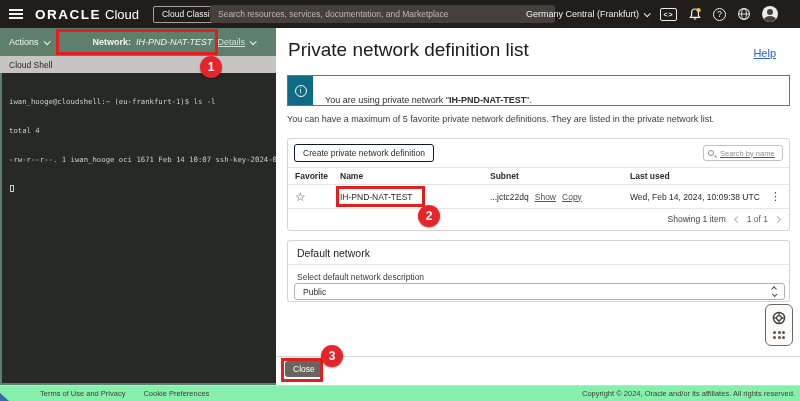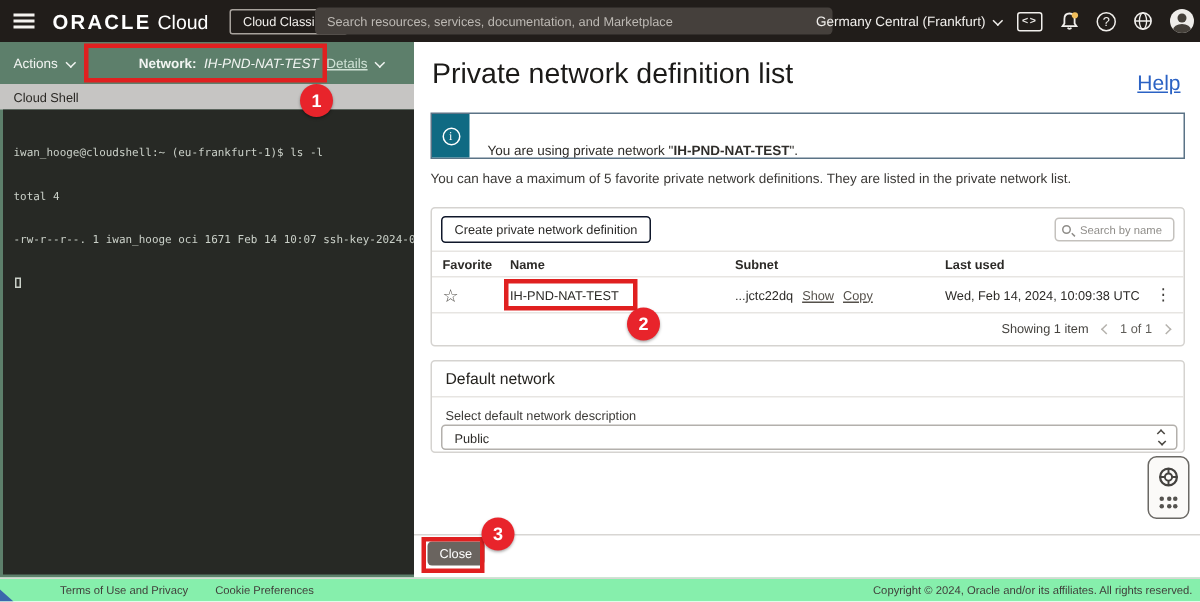--- a/index.html
+++ b/index.html
@@ -15,21 +15,21 @@
   .hamburger span { display:block; height:1.6px; background:#f5f3f0; }
   .logo { margin-left:12px; color:#fff; font-size:13px; display:flex; align-items:baseline; gap:4px; }
   .logo b { font-weight:700; letter-spacing:1.5px; font-size:13.5px; }
   .classic-btn { margin-left:14px; height:17px; border:1px solid #a7a29c; border-radius:2px;
                  color:#f1efec; font-size:8.5px; display:flex; align-items:center; gap:4px;
                  padding:0 8px; background:transparent; }
   .tb-search { position:absolute; left:210px; top:5px; width:345px; height:18px;
                background:#45403c; border:none; border-radius:3px; color:#d8d5d1;
                font-size:8.5px; padding:0 8px; font-family:"Liberation Sans", sans-serif; }
   .tb-search::placeholder { color:#bdb9b4; }
-  .tb-right { position:absolute; right:4px; top:0; height:28px; display:flex;
+  .tb-right { position:absolute; right:22px; top:0; height:28px; display:flex;
               align-items:center; gap:11px; color:#f1efec; }
   .region { font-size:9px; display:flex; align-items:center; gap:5px; }
   .chev { width:5px; height:5px; border-right:1.4px solid currentColor;
           border-bottom:1.4px solid currentColor; display:inline-block;
           transform:rotate(45deg) translateY(-1px); }
   .chev.right { transform:rotate(-45deg); }
   .chev.left  { transform:rotate(135deg); }
   .chev.up    { transform:rotate(-135deg); }
   .ico-dev { width:17px; height:13px; border:1.4px solid #f1efec; border-radius:2px;
              font-size:7px; display:flex; align-items:center; justify-content:center;
@@ -56,40 +56,40 @@
                   display:flex; align-items:center; padding:0 9px; }
   .terminal { position:absolute; left:2px; top:45px; right:0; bottom:2px; background:#272925;
               color:#cbd1c9; font-family:"DejaVu Sans Mono", monospace; font-size:7.3px;
               line-height:9.6px; padding:5px 0 0 7px; white-space:pre; }
   .cursor { display:inline-block; width:4px; height:7px; border:1px solid #cbd1c9;
             vertical-align:-1px; margin-left:1px; }
 
   
   .main { position:absolute; left:276px; top:28px; width:524px; height:357px; background:#fff; }
   .page-title { position:absolute; left:12px; top:11px; font-size:19px; color:#1b1a18; font-weight:400; }
-  .help-link { position:absolute; right:13px; top:19px; font-size:14px; color:#2b62c4; text-decoration:underline; }
+  .help-link { position:absolute; right:24px; top:19px; font-size:11px; color:#2b62c4; text-decoration:underline; }
 
   .banner { position:absolute; left:11px; top:47px; width:503px; height:31px;
             border:1px solid #5b7386; background:#fff; display:flex; align-items:stretch; }
   .banner-ico { width:25px; background:#0f6a83; display:flex; align-items:center; justify-content:center; }
   .info-circle { width:12px; height:12px; border:1.2px solid #fff; border-radius:50%;
                  color:#fff; font-size:8px; display:flex; align-items:center; justify-content:center;
                  font-family:"Liberation Serif", serif; }
   .banner-text { display:flex; align-items:flex-end; padding-left:12px; font-size:9px; color:#2f2d2a; }
   .note { position:absolute; left:11px; top:86px; font-size:9px; color:#3c3a37; }
 
   .card { position:absolute; left:11px; border:1px solid #d5d3d0; border-radius:3px; background:#fff; }
   .table-card { top:110px; width:503px; height:93px; }
   .card-toolbar { height:28px; display:flex; align-items:center; justify-content:space-between; padding:0 6px; }
   .create-btn { height:18px; border:1px solid #0f172a; border-radius:3px; background:#fff;
                 font-size:8.5px; color:#2b2a28; padding:0 8px; font-family:"Liberation Sans", sans-serif; }
   .mini-search { position:relative; width:80px; height:16px; border:1px solid #c4c1bd; border-radius:3px;
                  display:flex; align-items:center; padding-left:16px; }
   .mini-search input { border:none; outline:none; width:60px; font-size:7.5px; color:#55524e;
-                       font-family:"Liberation Sans", sans-serif; }
+                       font-family:"Liberation Sans", sans-serif;text-decoration:underline; }
   .mini-search input::placeholder { color:#8f8d89; }
   .mag { position:absolute; left:4px; top:4px; width:6px; height:6px; border:1.2px solid #8f8d89; border-radius:50%; }
   .mag::after { content:""; position:absolute; left:5px; top:5px; width:3px; height:1.2px;
                 background:#8f8d89; transform:rotate(45deg); }
   .thead, .trow { display:flex; align-items:center; font-size:8.5px; color:#2c2a27; }
   .thead { height:18px; border-top:1px solid #e7e5e2; border-bottom:1px solid #e7e5e2; font-weight:700; }
   .trow  { height:24px; border-bottom:1px solid #e7e5e2; position:relative; }
   .col-fav { width:52px; padding-left:7px; }
   .col-name { width:150px; }
   .col-subnet { width:140px; display:flex; gap:6px; align-items:center; }

